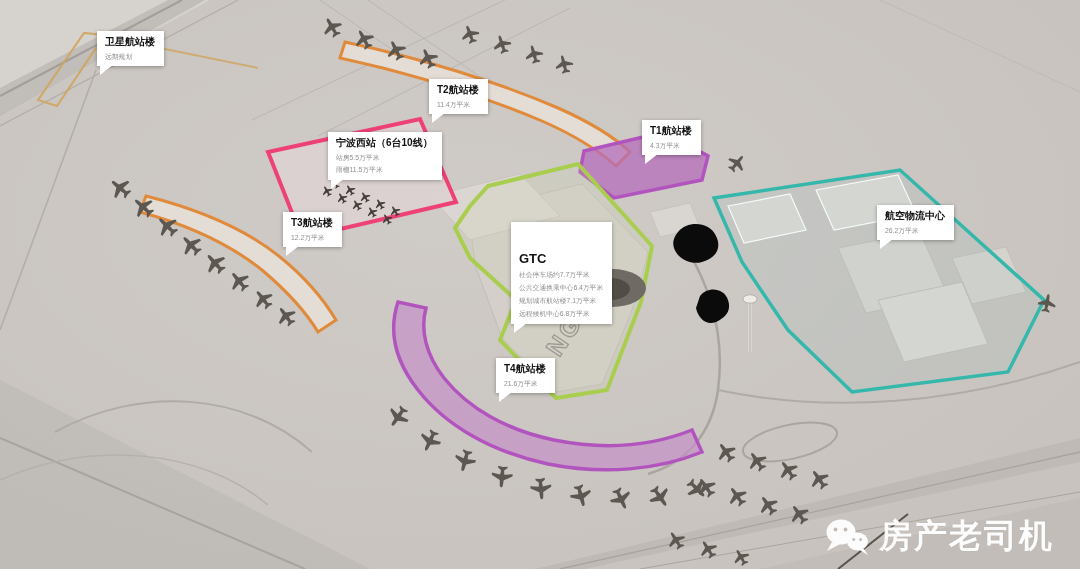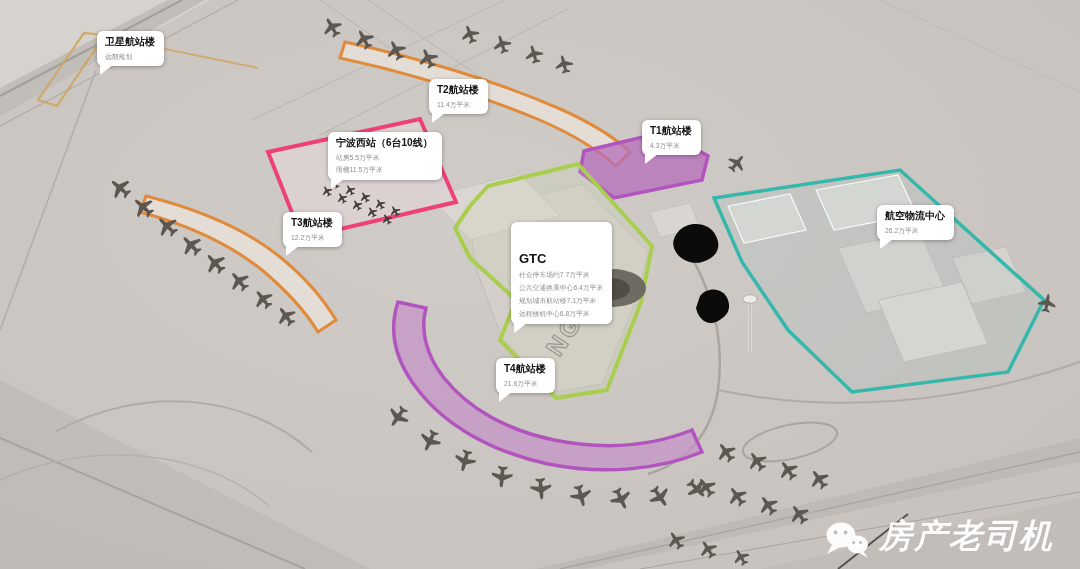--- a/index.html
+++ b/index.html
@@ -4,39 +4,39 @@
 <style>
   html,body{margin:0;padding:0;background:#9a958f;}
   .stage{
     position:relative;width:1080px;height:569px;overflow:hidden;
     background:#c8c3be;
     font-family:"Liberation Sans","DejaVu Sans",sans-serif;
   }
   .scene{position:absolute;left:0;top:0;}
   .callout{
     position:absolute;background:#ffffff;padding:5px 9px 5px 8px;
-    box-shadow:0 1px 4px rgba(0,0,0,.32);z-index:6;border-radius:6px;
+    box-shadow:0 1px 4px rgba(0,0,0,.32);z-index:6;
   }
   .callout::after{
     content:"";position:absolute;left:3px;bottom:-9px;width:0;height:0;
     border-top:10px solid #ffffff;border-right:13px solid transparent;
   }
   .callout-title{font-weight:700;font-size:10px;line-height:1.25;color:#111;white-space:nowrap;}
   .callout-title.big{font-size:13px;margin-top:24px;}
   .callout-line{font-size:6.8px;line-height:1.45;color:#8f8f8f;white-space:nowrap;margin-top:3px;}
   .roof-text{
     position:absolute;left:538px;top:312px;z-index:4;
     transform:rotate(-56deg);
     font-weight:700;font-size:25px;letter-spacing:3px;
     color:transparent;-webkit-text-stroke:1.3px #948f89;
     opacity:.85;
   }
   .watermark{
     position:absolute;right:26px;bottom:10px;z-index:7;
-    display:flex;align-items:flex-end;gap:10px;opacity:.96;font-style:italic;
+    display:flex;align-items:center;gap:10px;opacity:.96;
   }
   .watermark-text{
     font-weight:700;font-size:33px;letter-spacing:2px;color:#ffffff;
     text-shadow:0 0 2px rgba(0,0,0,.08);
   }
 </style>
 </head>
 <body>
 
 <div class="stage">

